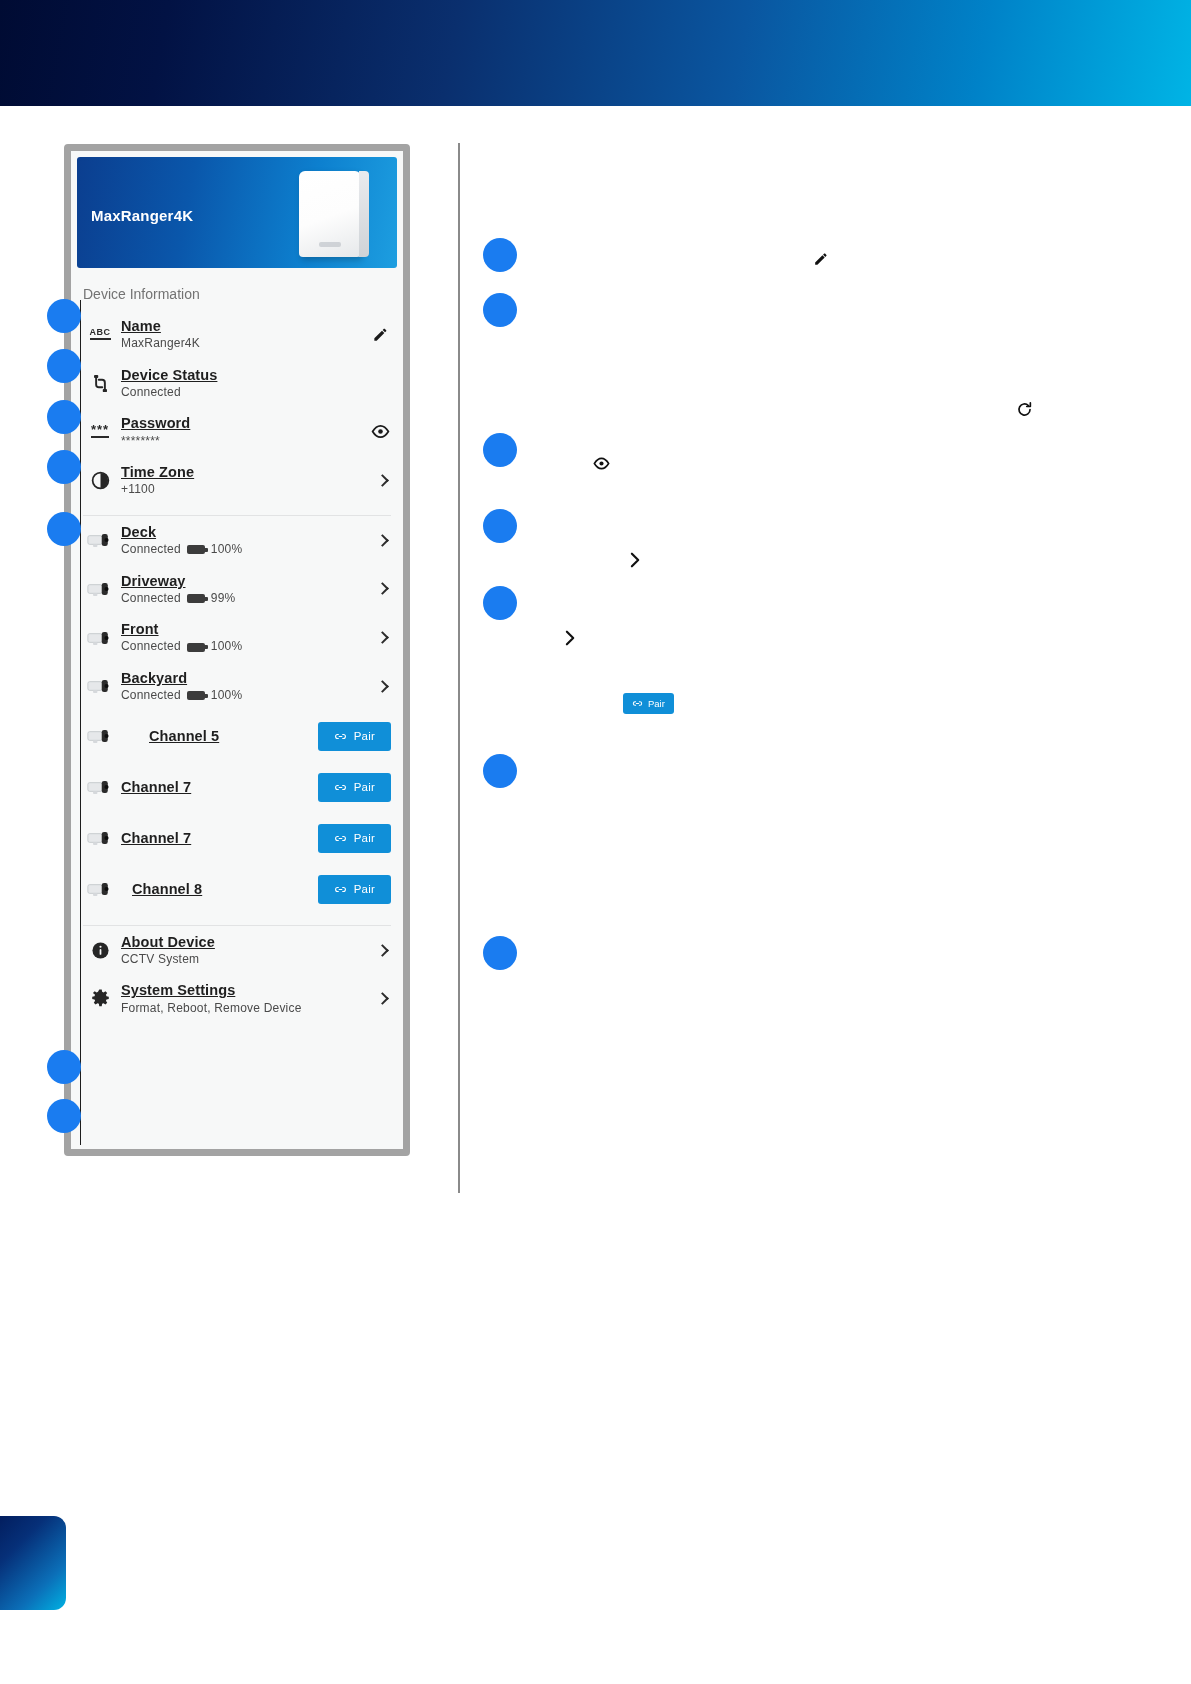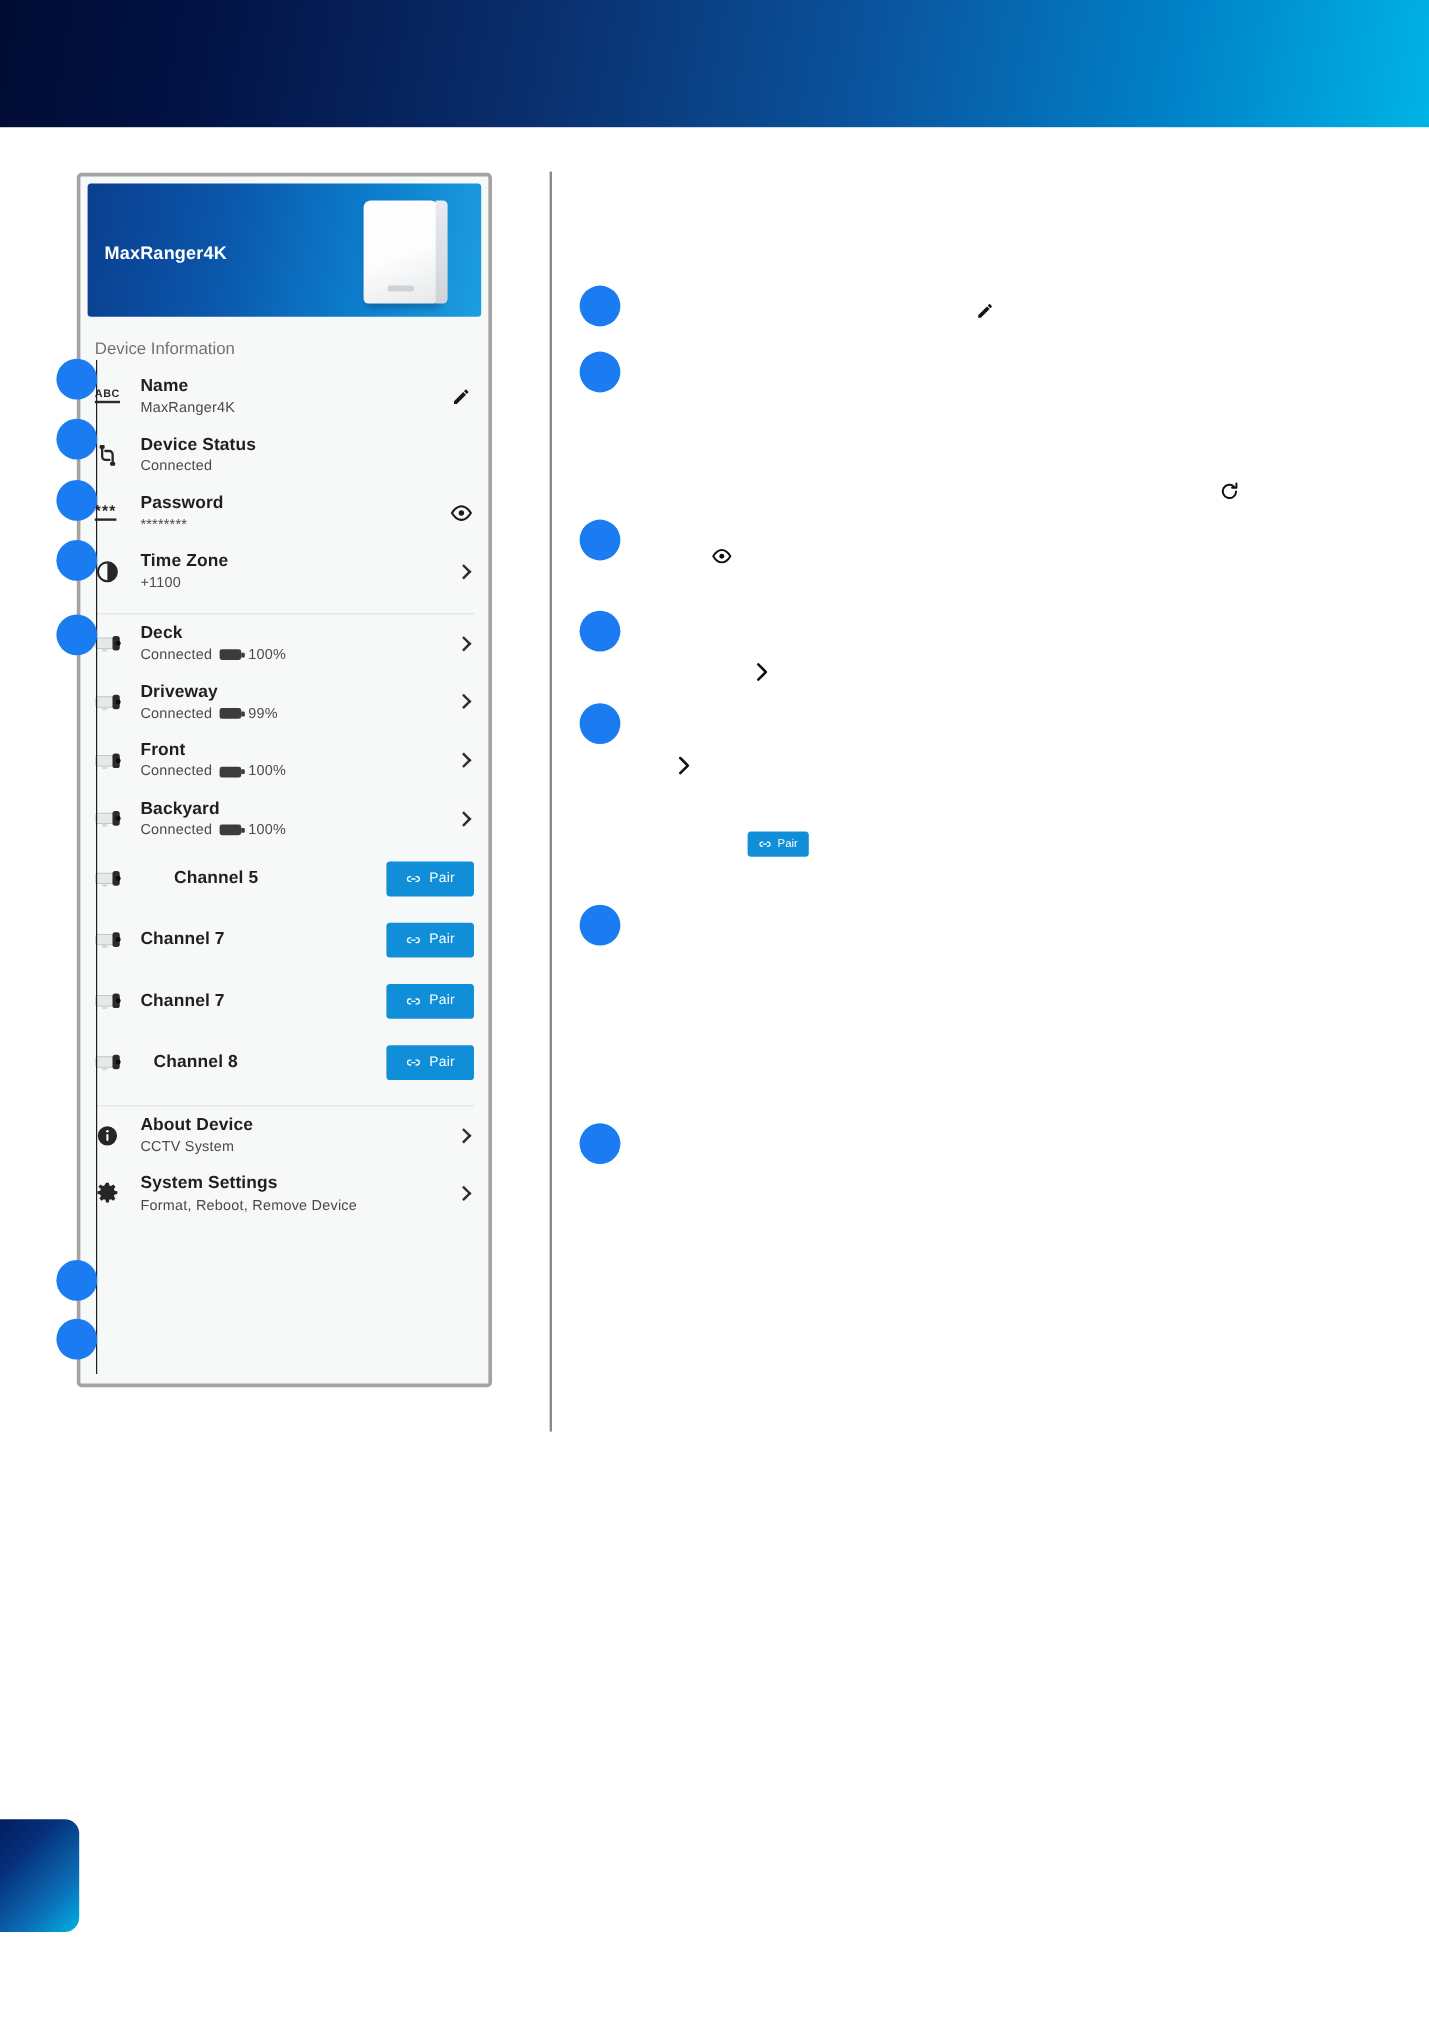--- a/index.html
+++ b/index.html
@@ -14,21 +14,21 @@
   
   .top-banner {
     position: absolute; left:0; top:0; width:1191px; height:106px;
     background: linear-gradient(100deg, #000b33 0%, #021244 14%, #0a2f6e 38%,
                 #0a56a0 62%, #0082c8 82%, #00b4e5 100%);
   }
 
   
   .app-card {
     position: absolute; left:64px; top:144px; width:346px; height:1012px;
-    background:#f7f8f8; border:3px solid #a3a3a3; border-radius:4px;
+    background:#f7f8f8; border:7px solid #a3a3a3; border-radius:4px;
     overflow:hidden;
   }
   .card-hero {
     position:relative; margin:6px 6px 0 6px; height:111px; border-radius:3px;
     background: linear-gradient(100deg,#0b3e8f 0%, #0a57ab 35%, #0d80cf 72%, #1d9ee0 100%);
     overflow:hidden;
   }
   .hero-title {
     position:absolute; left:14px; top:50px;
     color:#fff; font-size:15px; font-weight:700; letter-spacing:.2px;
@@ -53,27 +53,28 @@
     font-size:14px; color:#737373; font-weight:400;
     padding:18px 0 8px 12px;
   }
   .section-head.tight { padding-top:16px; }
 
   .row {
     position:relative; display:flex; align-items:center;
     padding:7px 12px 7px 12px; min-height:44px;
   }
   .row .ico {
-    width:34px; flex:0 0 34px; display:flex; align-items:center; 
+    width:34px; flex:0 0 34px; display:flex; align-items:center; justify-content:center;
     color:#262626;
   }
   .row .txt { flex:1 1 auto; min-width:0; padding-left:4px; }
   .row .title {
     font-size:14.5px; color:#1f1f1f; font-weight:700; line-height:1.25;
     letter-spacing:.1px;
+    text-decoration:underline;
   }
   .row .sub {
     font-size:12px; color:#4a4a4a; line-height:1.3; margin-top:1px;
     display:flex; align-items:center; gap:6px; letter-spacing:.2px;
   }
   .row .trail { flex:0 0 auto; display:flex; align-items:center; padding-left:8px; }
 
   .chev { width:9px; height:9px; border-right:2.2px solid #2c2c2c; border-bottom:2.2px solid #2c2c2c;
           transform:rotate(-45deg); margin-right:4px; }
 

